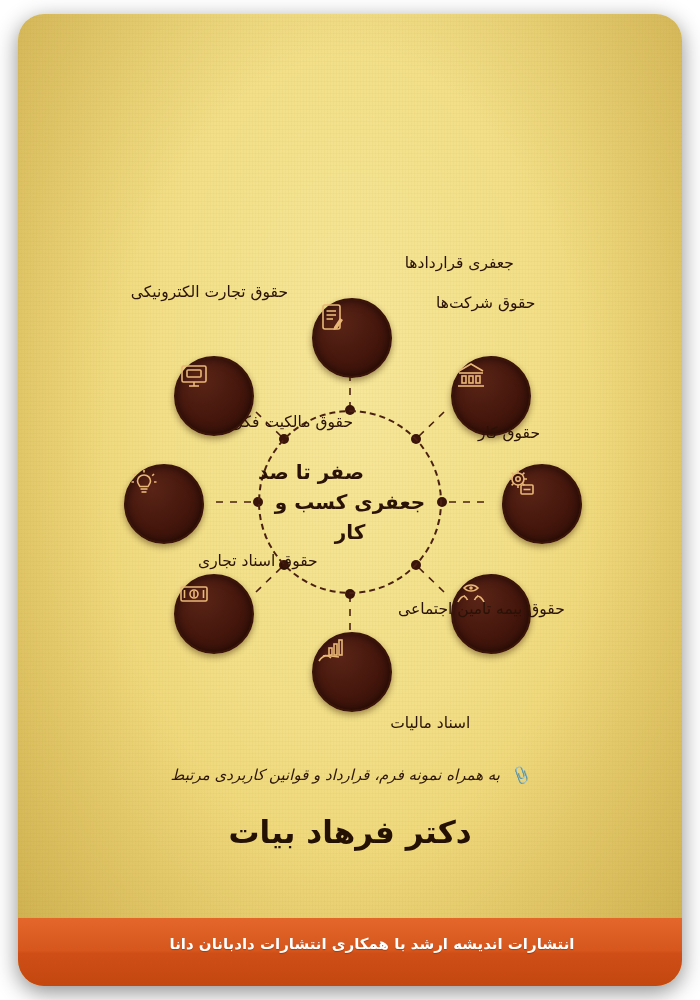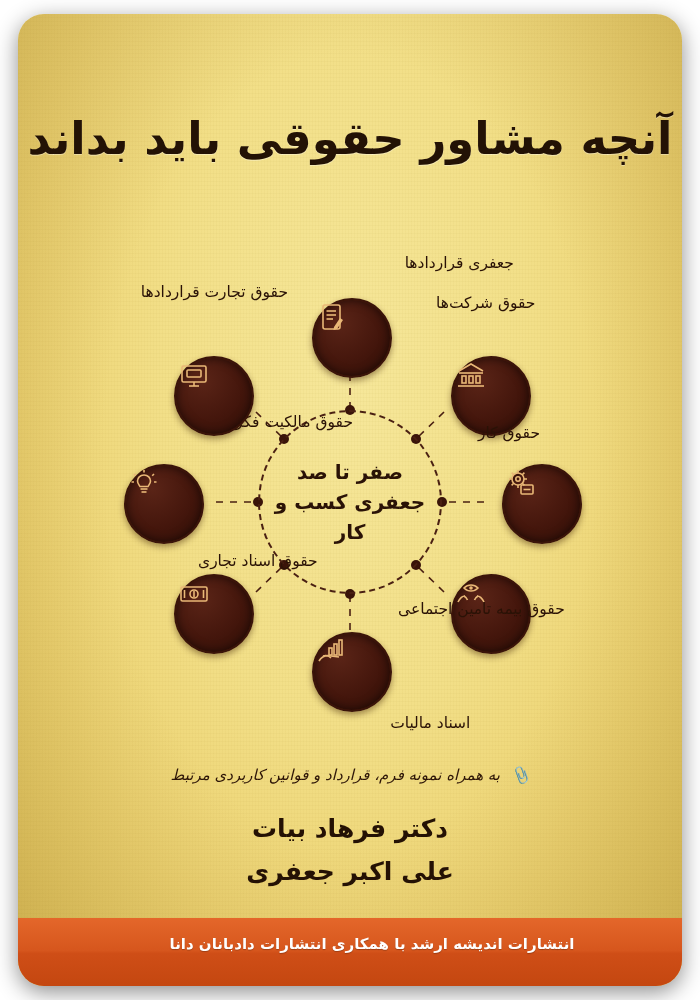--- a/index.html
+++ b/index.html
@@ -67,21 +67,21 @@
 
   .center-ring{
     position:absolute;
     left:180px;top:176px;
     width:184px;height:184px;border-radius:50%;
     border:2px dashed #4a2012;
     box-sizing:border-box;
   }
   .center-text{
     position:absolute;left:180px;top:176px;width:184px;height:184px;
-    display:flex;flex-direction:column;align-items:center;justify-content:center;
+    display:flex;flex-direction:column;align-items:flex-end;justify-content:center;
     color:#2a1206;font-weight:bold;font-size:20px;line-height:1.5;direction:rtl;
     text-align:center;
   }
 
   .lbl{
     position:absolute;
     color:#2a1206;
     font-size:15.5px;
     direction:rtl;
     white-space:nowrap;
@@ -95,21 +95,21 @@
     color:#2d1507;
     font-size:15px;
     font-style:italic;
     direction:rtl;
     z-index:5;
   }
   .clip{display:inline-block;margin-left:6px;transform:rotate(12deg);color:#6a4410;}
 
   .author{
     position:absolute;left:0;width:100%;text-align:center;
-    color:#241104;font-weight:bold;font-size:25px;direction:rtl;z-index:5;
+    color:#241104;font-weight:bold;font-size:31px;direction:rtl;z-index:5;
   }
   .author1{top:800px;}
   .author2{top:843px;}
 
   .footer-band{
     position:absolute;left:0;bottom:0;width:100%;height:68px;
     background:linear-gradient(180deg,#e4672a 0%, #d6561d 48%, #cf4e17 52%, #c44710 100%);
     z-index:6;
     padding-left:44px;
   }
@@ -117,21 +117,20 @@
     position:absolute;left:0;top:17px;width:100%;
     text-align:center;color:#fff;font-size:15px;font-weight:bold;direction:rtl;
     text-shadow:0 1px 1px rgba(0,0,0,.25);
   }
 </style>
 </head>
 <body>
 
 <div id="cover">
 
-  <div class="title">آنچه مشاور حقوقی باید بداند</div>
 
   <div id="diagram">
 
     <svg width="544" height="520" viewBox="0 0 544 520">
       <g stroke="#4a2012" stroke-width="1.6" stroke-dasharray="7 7" fill="none">
         <line x1="272" y1="140" x2="272" y2="176"></line>
         <line x1="366" y1="178" x2="338" y2="205"></line>
         <line x1="406" y1="268" x2="364" y2="268"></line>
         <line x1="366" y1="358" x2="338" y2="331"></line>
         <line x1="272" y1="396" x2="272" y2="360"></line>
@@ -251,29 +250,28 @@
     <div class="node" style="left:96px;top:122px;">
       <span>
         <svg width="36" height="36" viewBox="0 0 36 36" fill="none" stroke="#e9b877" stroke-width="1.6">
           <rect x="6" y="8" width="24" height="16" rx="1.5"></rect>
           <rect x="11" y="12" width="14" height="7" rx="1"></rect>
           <line x1="13" y1="28" x2="23" y2="28"></line>
           <line x1="18" y1="24" x2="18" y2="28"></line>
         </svg>
       </span>
     </div>
-    <div class="lbl two" style="top:48px;left:20px;text-align:right;width:190px;">حقوق تجارت قراردادها</div>
+    <div class="lbl two" style="top:48px;left:20px;text-align:right;width:190px;">حقوق تجارت الکترونیکی</div>
 
   </div>
 
   <div class="footnote">
     <span class="clip">📎</span>
     <span>به همراه نمونه فرم، قرارداد و قوانین کاربردی مرتبط</span>
   </div>
 
   <div class="author author1">دکتر فرهاد بیات</div>
-  <div class="author author2">علی اکبر جعفری</div>
 
   <div class="footer-band">
     <div class="footer-text">انتشارات اندیشه ارشد با همکاری انتشارات دادبانان دانا</div>
   </div>
 
 </div>
 
 </body></html>

